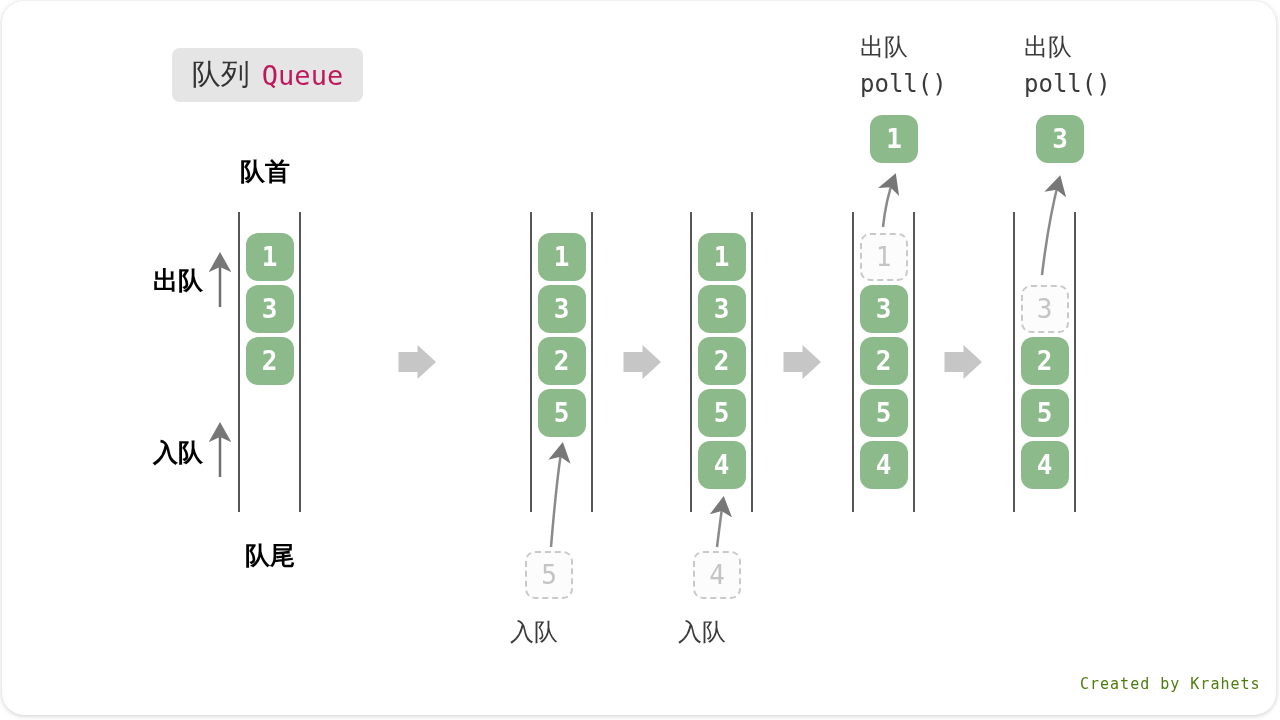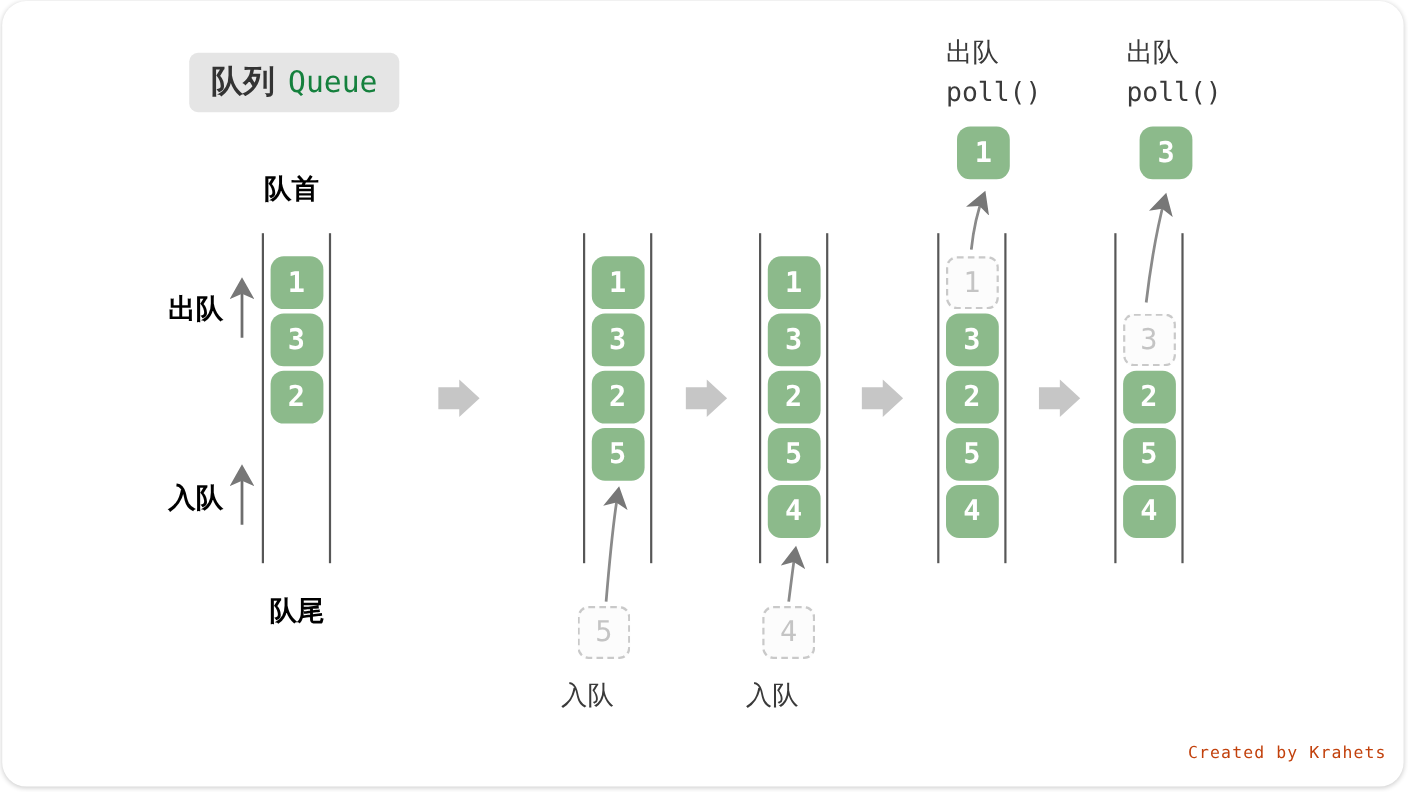--- a/index.html
+++ b/index.html
@@ -2,43 +2,43 @@
 <html><head>
 <meta charset="utf-8">
 <style>
   html,body{margin:0;padding:0;width:1280px;height:720px;background:#ffffff;
     font-family:"DejaVu Sans","Liberation Sans",sans-serif;color:#333;}
   #card{position:absolute;left:2px;top:1px;width:1274px;height:714px;background:#fff;
     border-radius:22px;box-shadow:0 1px 5px rgba(0,0,0,.20);overflow:hidden;}
   
   .badge{position:absolute;left:170px;top:47px;width:191px;height:54px;background:#e5e5e5;
     border-radius:8px;display:flex;align-items:center;justify-content:center;gap:12px;}
-  .badge .zh{font-size:29px;font-weight:700;color:#333;}
-  .badge .en{font-size:27px;color:#15803d;font-family:"DejaVu Sans Mono",monospace;}
+  .badge .zh{font-size:29px;font-weight:400;color:#333;}
+  .badge .en{font-size:27px;color:#be185d;font-family:"DejaVu Sans Mono",monospace;}
   
   .cjk-label{position:absolute;font-size:25px;font-weight:700;color:#000000;white-space:nowrap;}
   
   .column{position:absolute;top:211px;width:63px;height:300px;box-sizing:border-box;
     border-left:2px solid #575757;border-right:2px solid #575757;}
   .cell{position:absolute;left:50%;margin-left:-24px;width:48px;height:48px;border-radius:12px;
     display:flex;align-items:center;justify-content:center;
     font-family:"DejaVu Sans Mono",monospace;font-size:26px;}
   .cell.solid{background:#8cba8b;color:#fff;font-weight:700;}
   .cell.ghost{box-sizing:border-box;border:2px dashed #c9c9c9;background:#fcfcfc;color:#c4c4c4;border-radius:10px;}
   .free-cell{position:absolute;width:48px;height:48px;border-radius:12px;display:flex;align-items:center;
     justify-content:center;font-family:"DejaVu Sans Mono",monospace;font-size:26px;}
   .free-cell.solid{background:#8cba8b;color:#fff;font-weight:700;}
   .free-cell.ghost{box-sizing:border-box;border:2px dashed #c9c9c9;background:#fcfcfc;color:#c4c4c4;border-radius:10px;}
   
   .op{position:absolute;white-space:nowrap;}
   .op .op-label{font-size:24px;color:#3a3a3a;line-height:37px;}
   .op .op-code{font-family:"DejaVu Sans Mono",monospace;font-size:24px;color:#3a3a3a;line-height:37px;}
   .op .op-arg{color:#4ea34e;font-weight:700;}
   #watermark{position:absolute;left:1078px;top:674px;font-family:"DejaVu Sans Mono",monospace;
-    font-size:15px;color:#c2410c;letter-spacing:1px;}
+    font-size:15px;color:#4d7c0f;letter-spacing:1px;}
   svg{position:absolute;left:0;top:0;pointer-events:none;}
 </style>
 </head>
 <body>
 
 <div id="card">
 
   <div class="badge">
     <span class="zh">队列</span>
     <span class="en">Queue</span>

